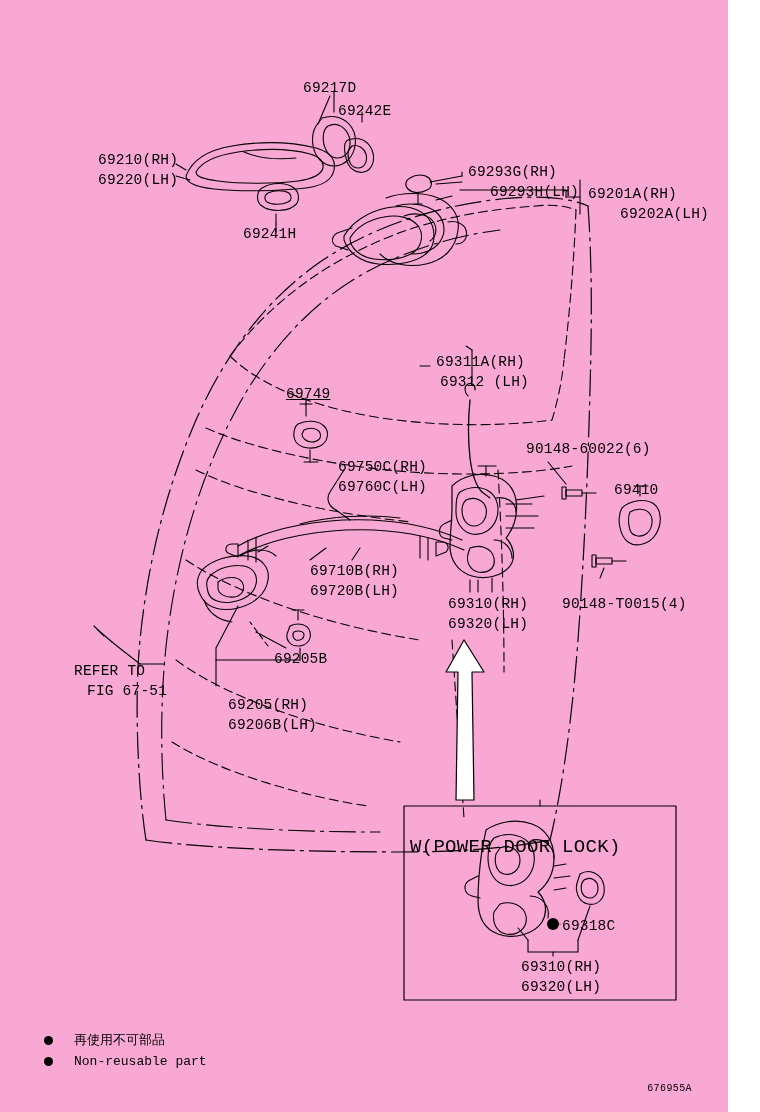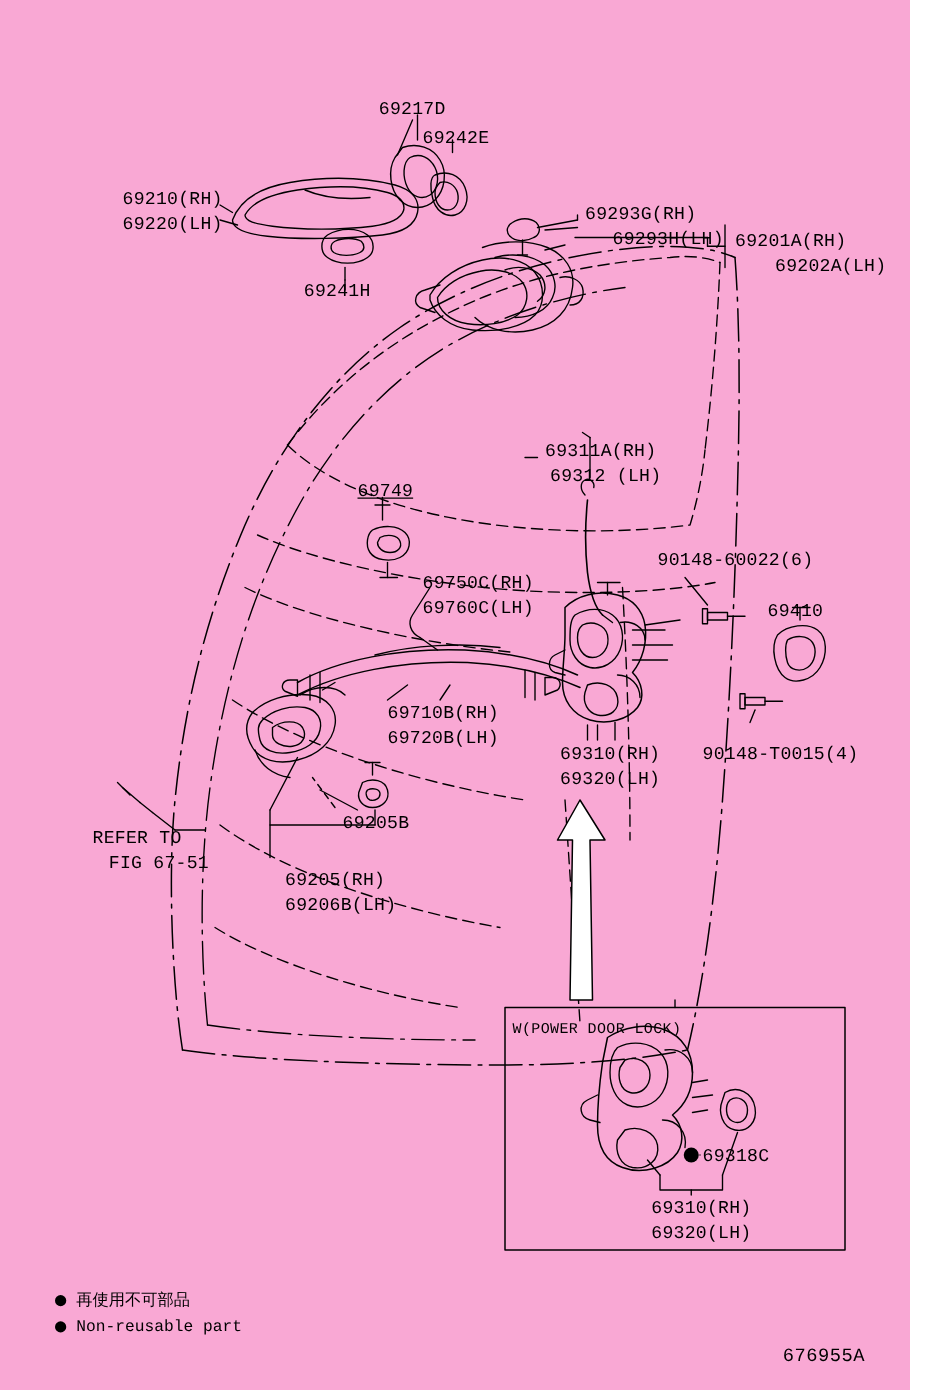--- a/index.html
+++ b/index.html
@@ -32,40 +32,40 @@
     height: 1112px;
   }
   .legend {
     position: absolute;
     left: 44px;
     top: 1030px;
     font-family: "Liberation Mono", monospace;
     font-size: 13px;
     line-height: 21px;
   }
-  .legend .row { display: flex; align-items: center; gap: 8px; }
+  .legend .row { display: flex; align-items: center; gap: 21px; }
   .legend .dot {
     display: inline-block;
     width: 9px; height: 9px;
     border-radius: 50%;
     background: #000;
   }
   .figcode {
     position: absolute;
     right: 36px;
     bottom: 18px;
     font-family: "Liberation Mono", monospace;
-    font-size: 15px;
+    font-size: 10px;
     letter-spacing: 0.4px;
   }
   .inset-title {
     position: absolute;
     left: 410px;
-    top: 816px;
-    font-size: 12px;
+    top: 836px;
+    font-size: 19px;
     letter-spacing: 0.3px;
   }
 </style>
 </head>
 <body>
 
 <div id="page">
 
   <svg class="svg-layer" viewBox="0 0 760 1112">
     <g fill="none" stroke="#000" stroke-width="1.1" stroke-linecap="round" stroke-linejoin="round">

